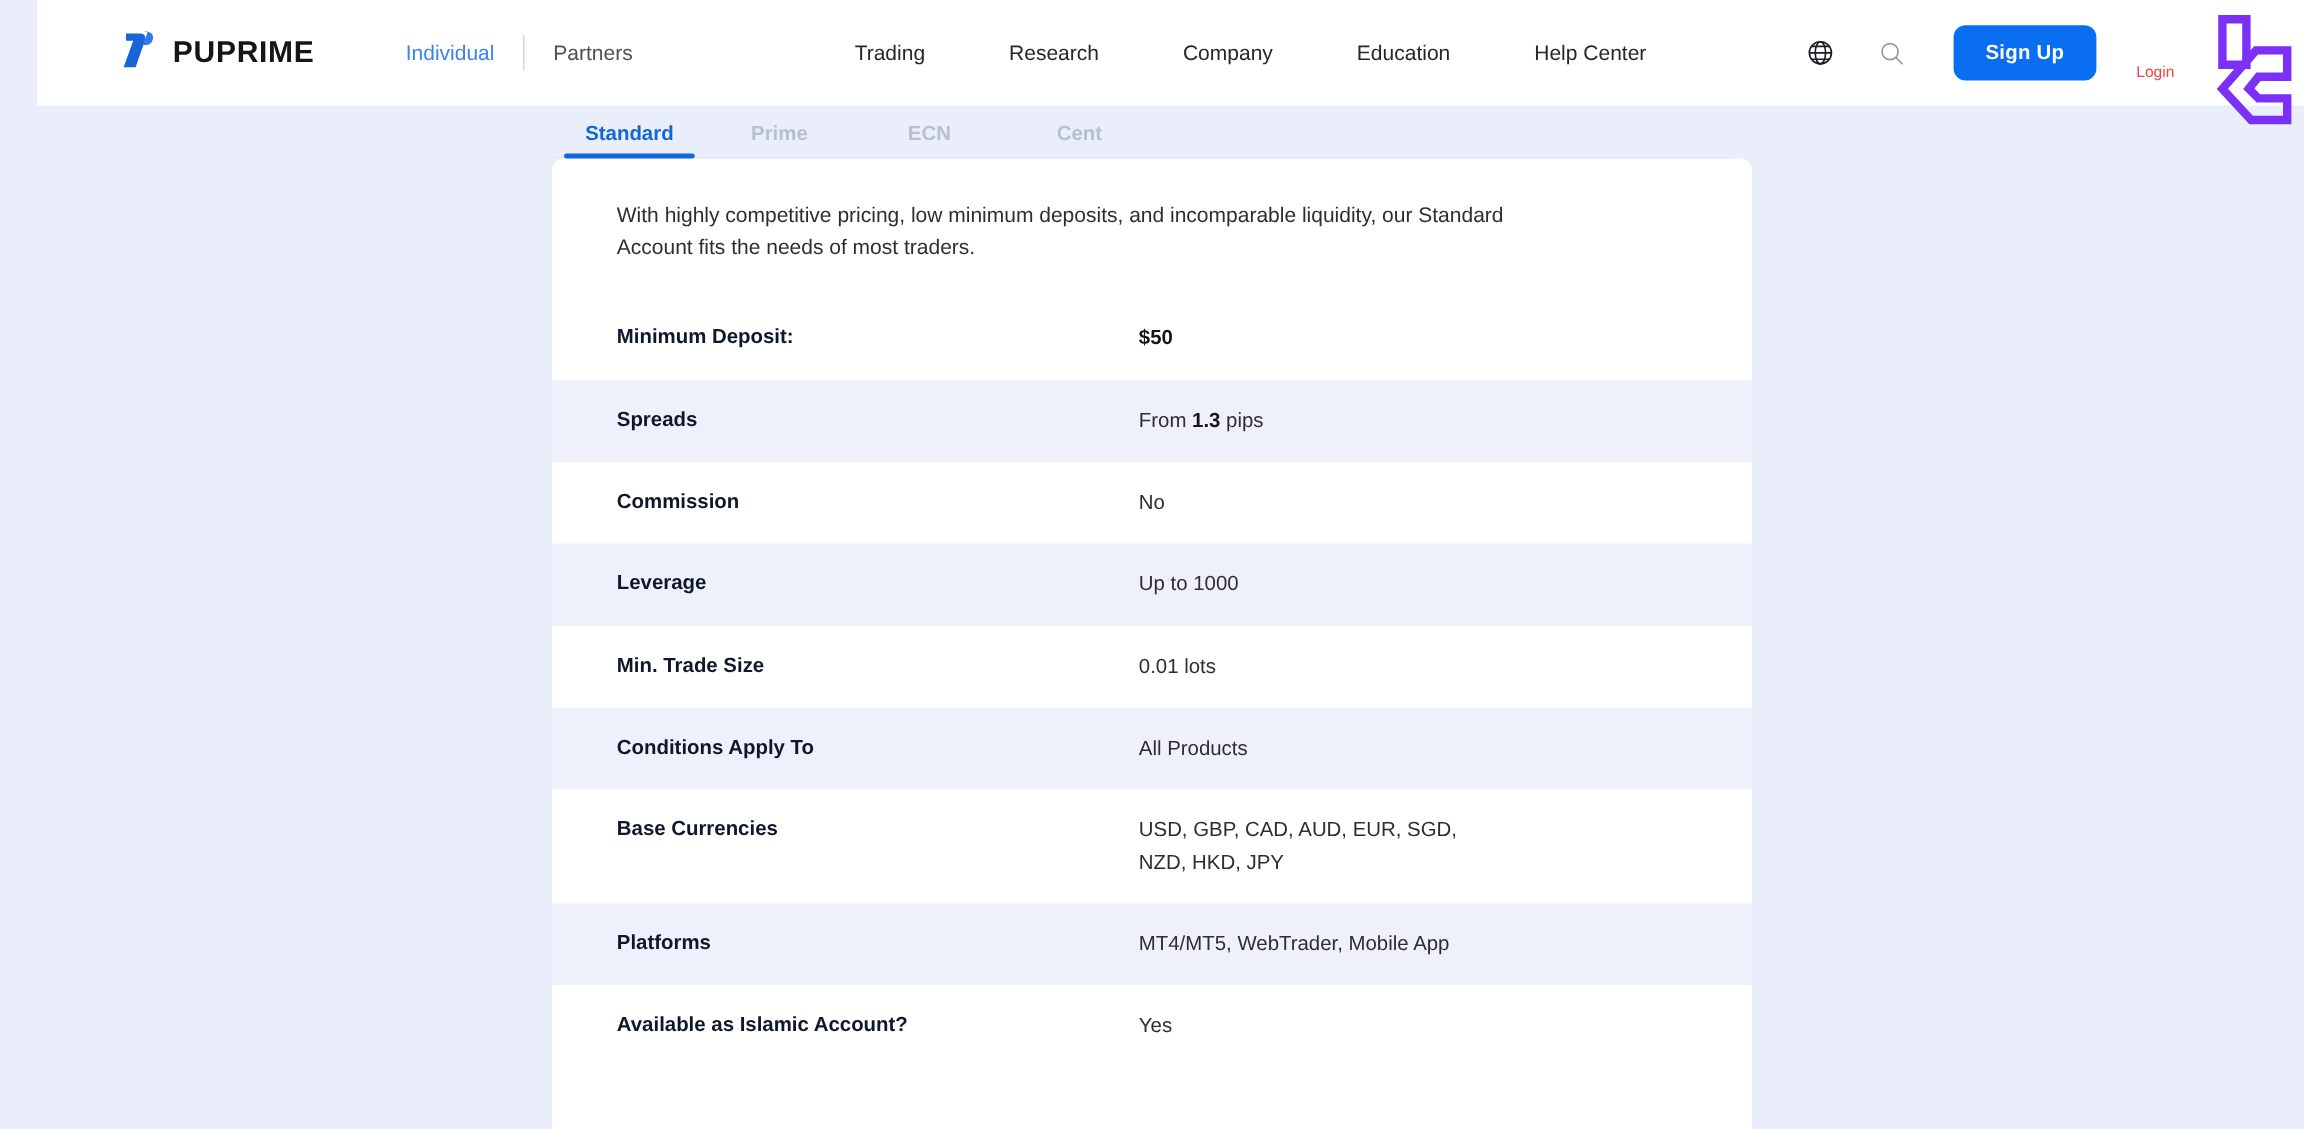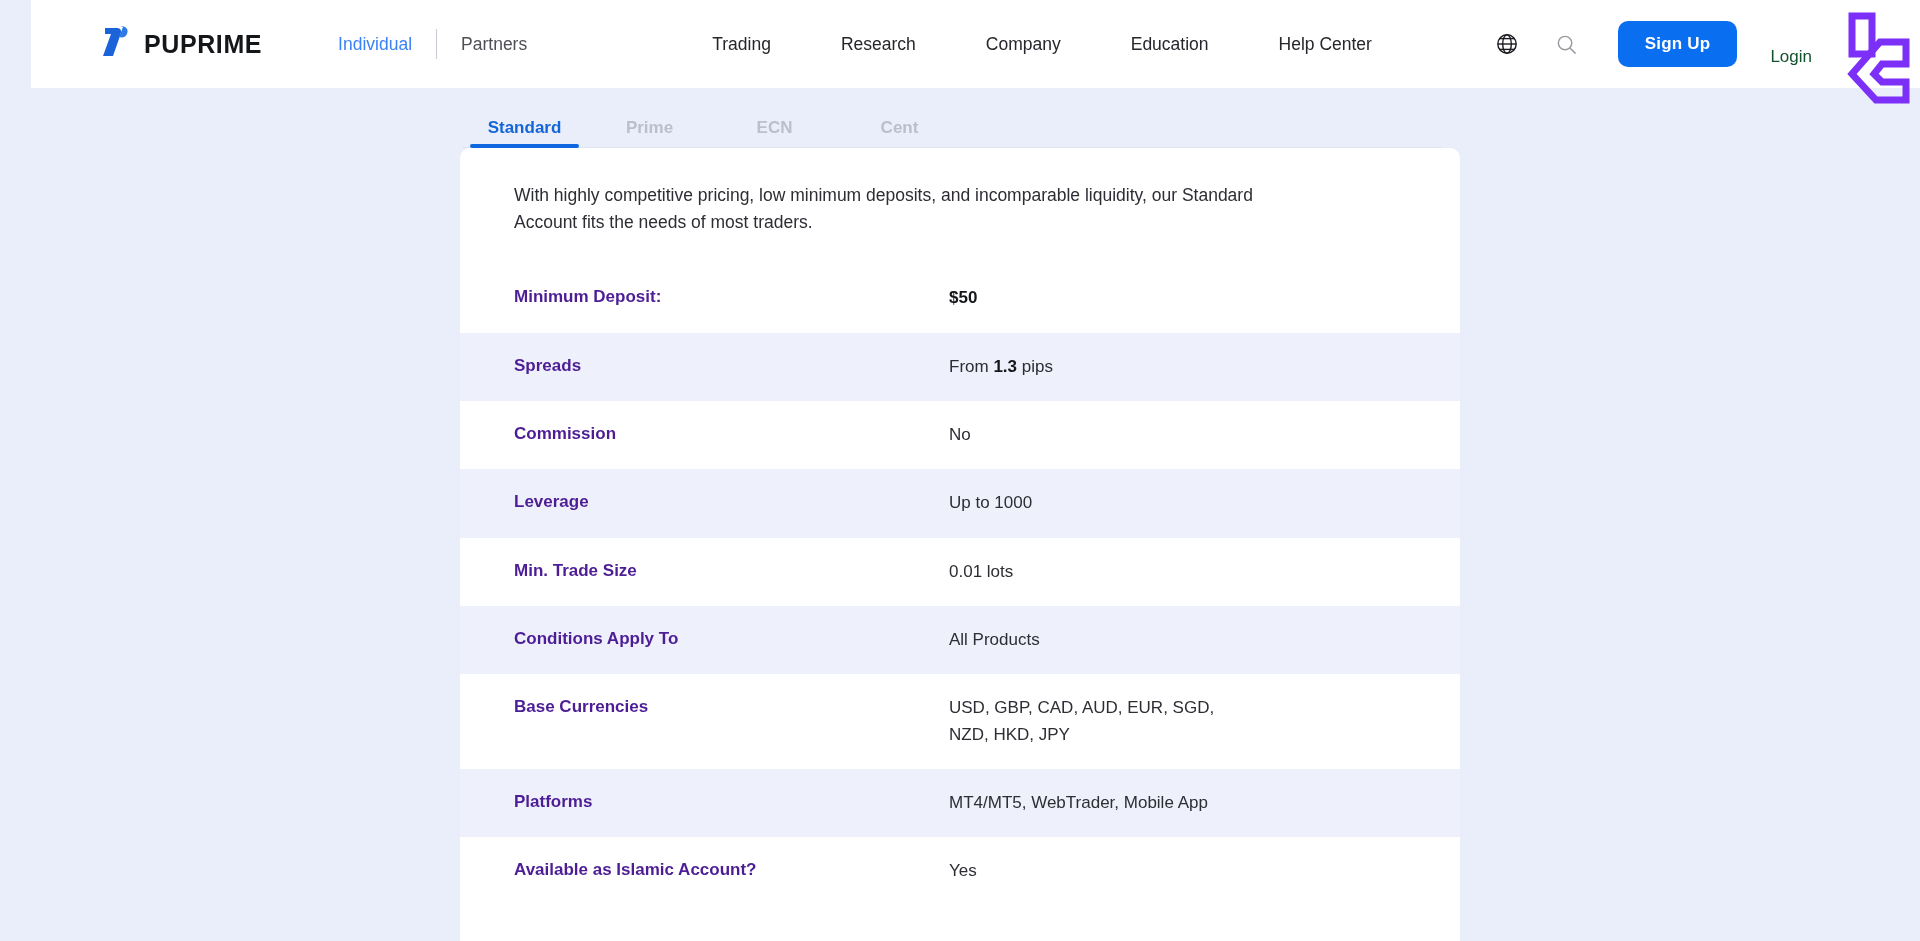--- a/index.html
+++ b/index.html
@@ -91,22 +91,22 @@
     font-size: 17px;
     font-weight: bold;
     border: none;
     border-radius: 10px;
     padding: 13px 27px;
     cursor: pointer;
     font-family: "Liberation Sans", sans-serif;
     letter-spacing: 0.2px;
   }
   .login-link {
-    font-size: 17px;
-    color: #14532d;
+    font-size: 13px;
+    color: #ef4444;
     margin-left: 33px;
     cursor: pointer;
     white-space: nowrap;
   }
 
   
   .corner-logo {
     position: absolute;
     top: 8px;
     right: 4px;
@@ -119,21 +119,21 @@
   
   .page {
     position: relative;
     height: 851px;
     background: #e9eefa;
   }
 
   .tabs-wrap {
     width: 980px;
     margin: 0 auto;
-    padding-top: 19px;
+    padding-top: 3px;
     position: relative;
     left: -8px;
   }
   .tabs {
     display: flex;
     align-items: flex-end;
     border-bottom: 1px solid #dfe4f2;
     height: 41px;
   }
   .tab {
@@ -181,21 +181,21 @@
     align-items: flex-start;
     padding: 21px 54px;
     background: #ffffff;
     min-height: 47px;
   }
   .spec-row.alt { background: #eef1fb; }
   .spec-label {
     width: 435px;
     font-size: 17px;
     font-weight: bold;
-    color: #4c1d95;
+    color: #0f172a;
     line-height: 1.45;
     flex-shrink: 0;
   }
   .spec-value {
     font-size: 17px;
     color: #2d2d34;
     line-height: 1.55;
   }
   .spec-value b { font-weight: bold; color: #15161a; }
 

